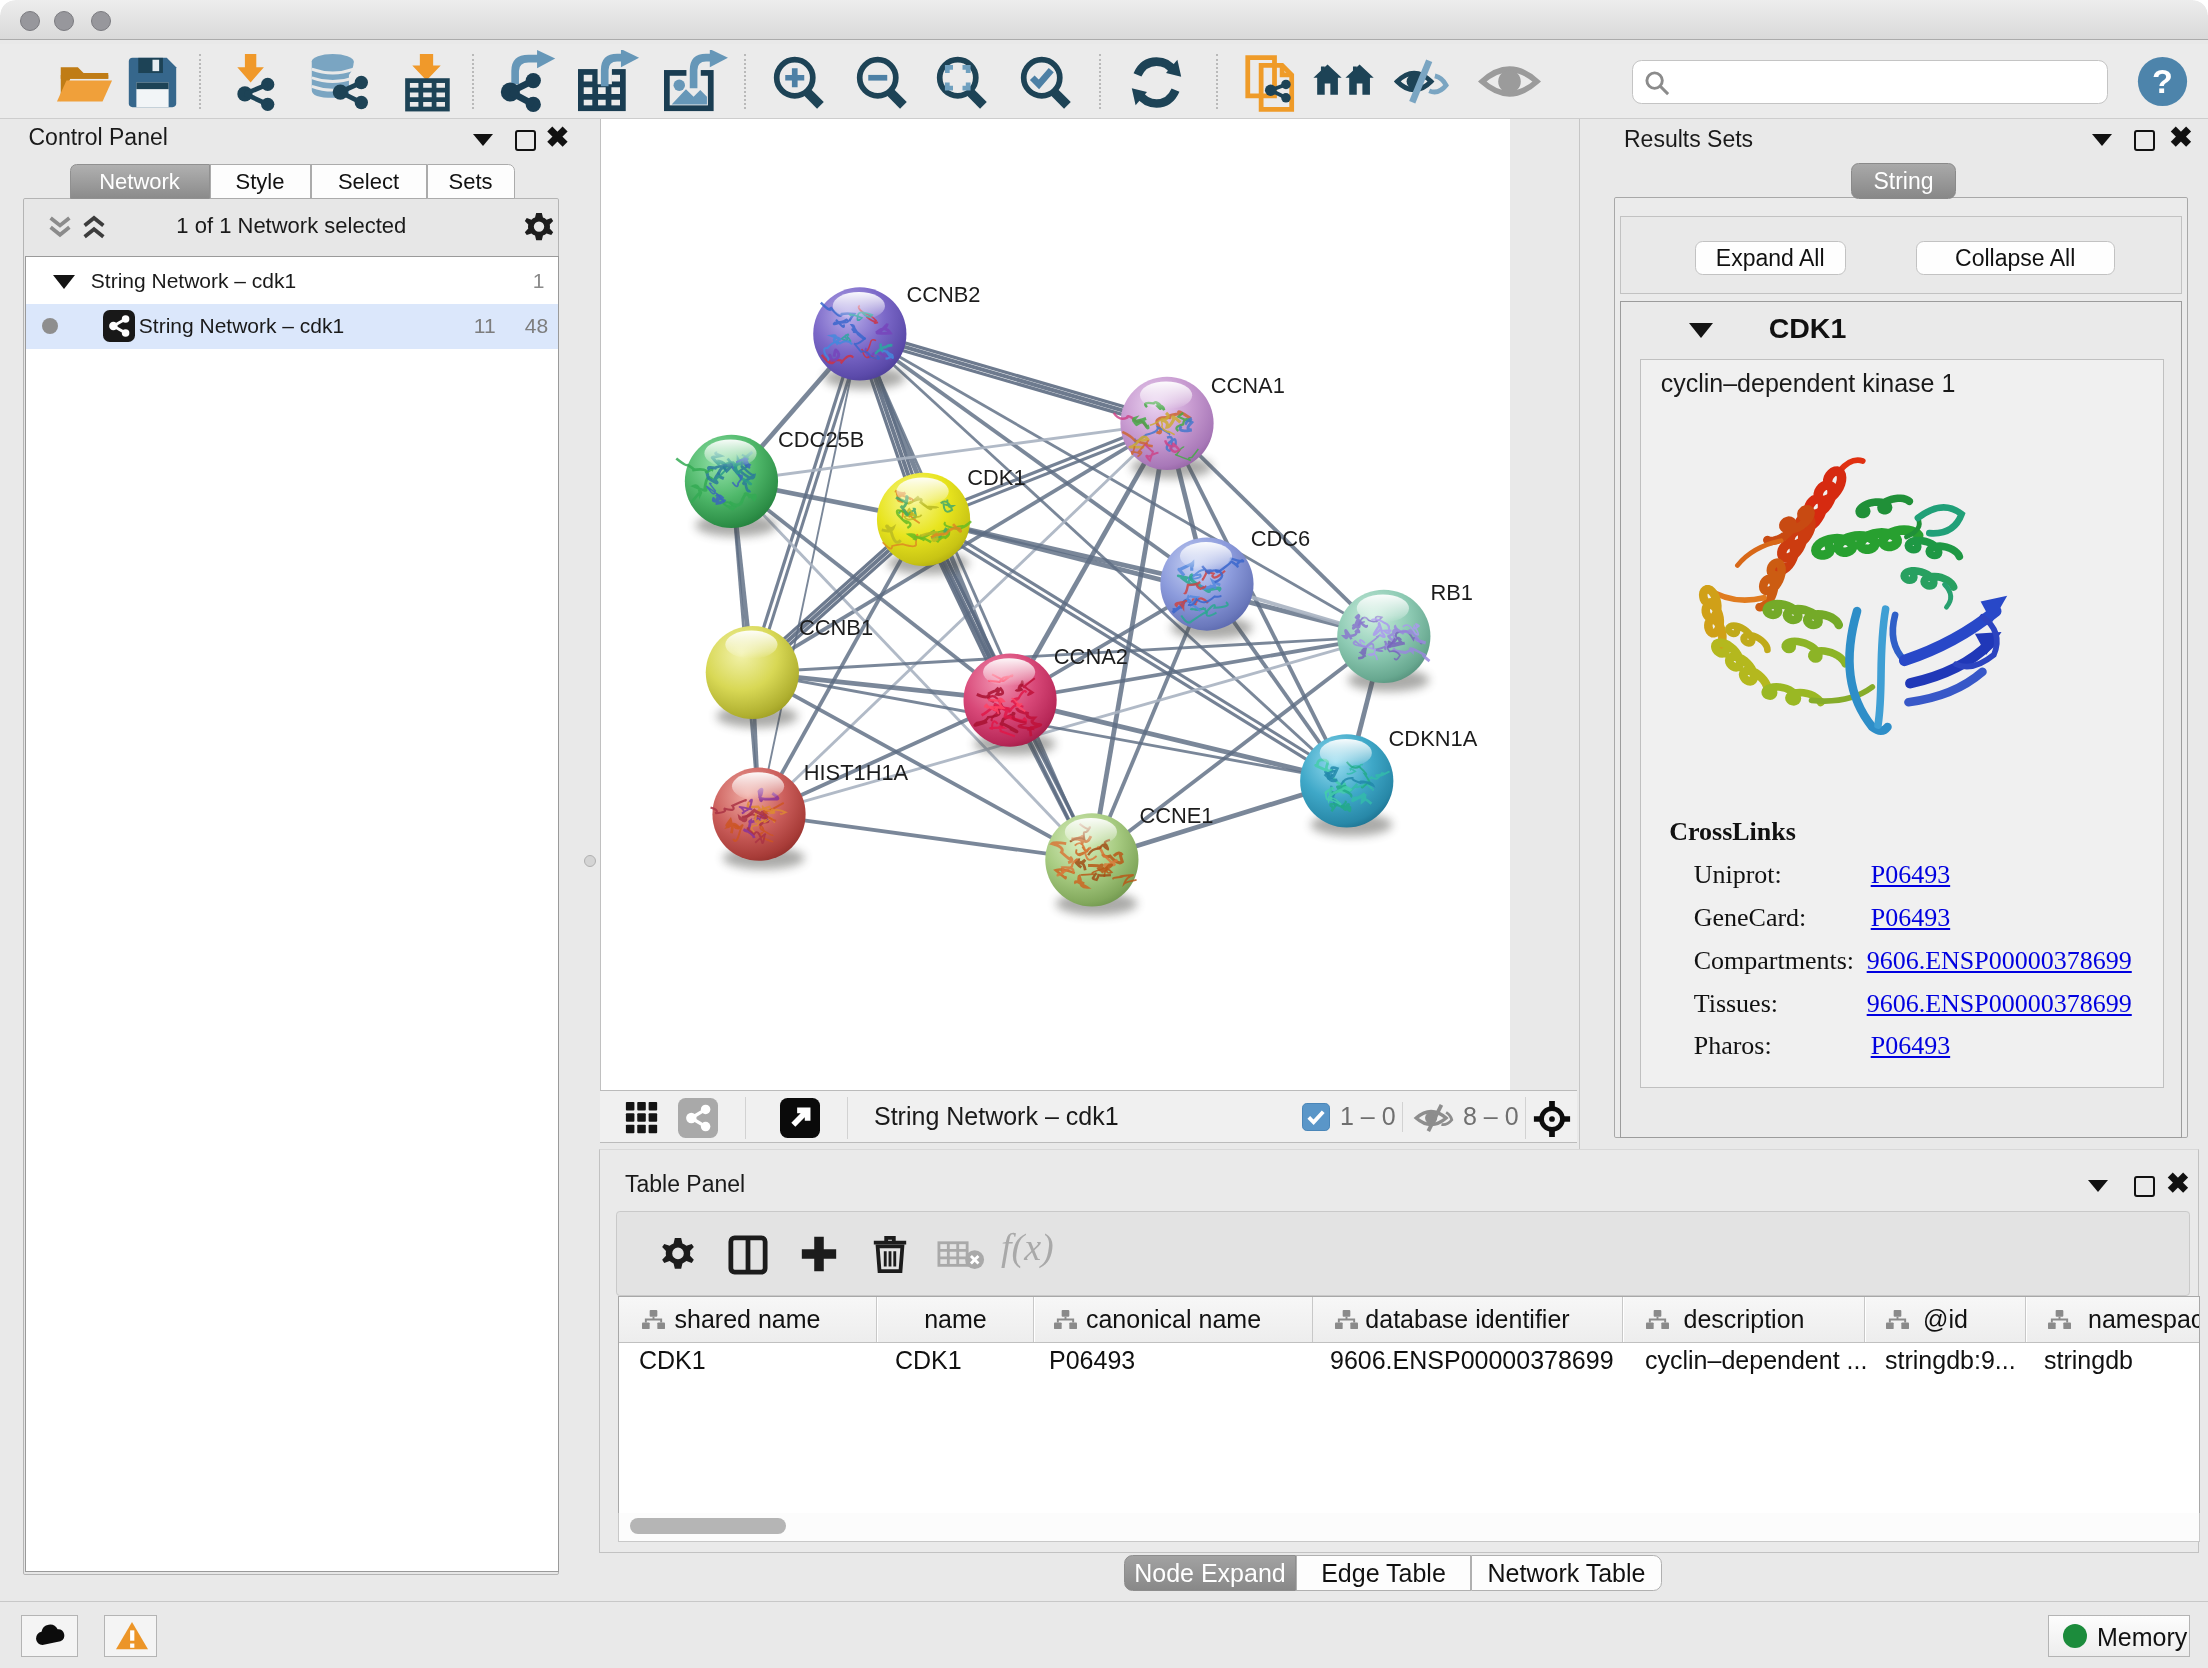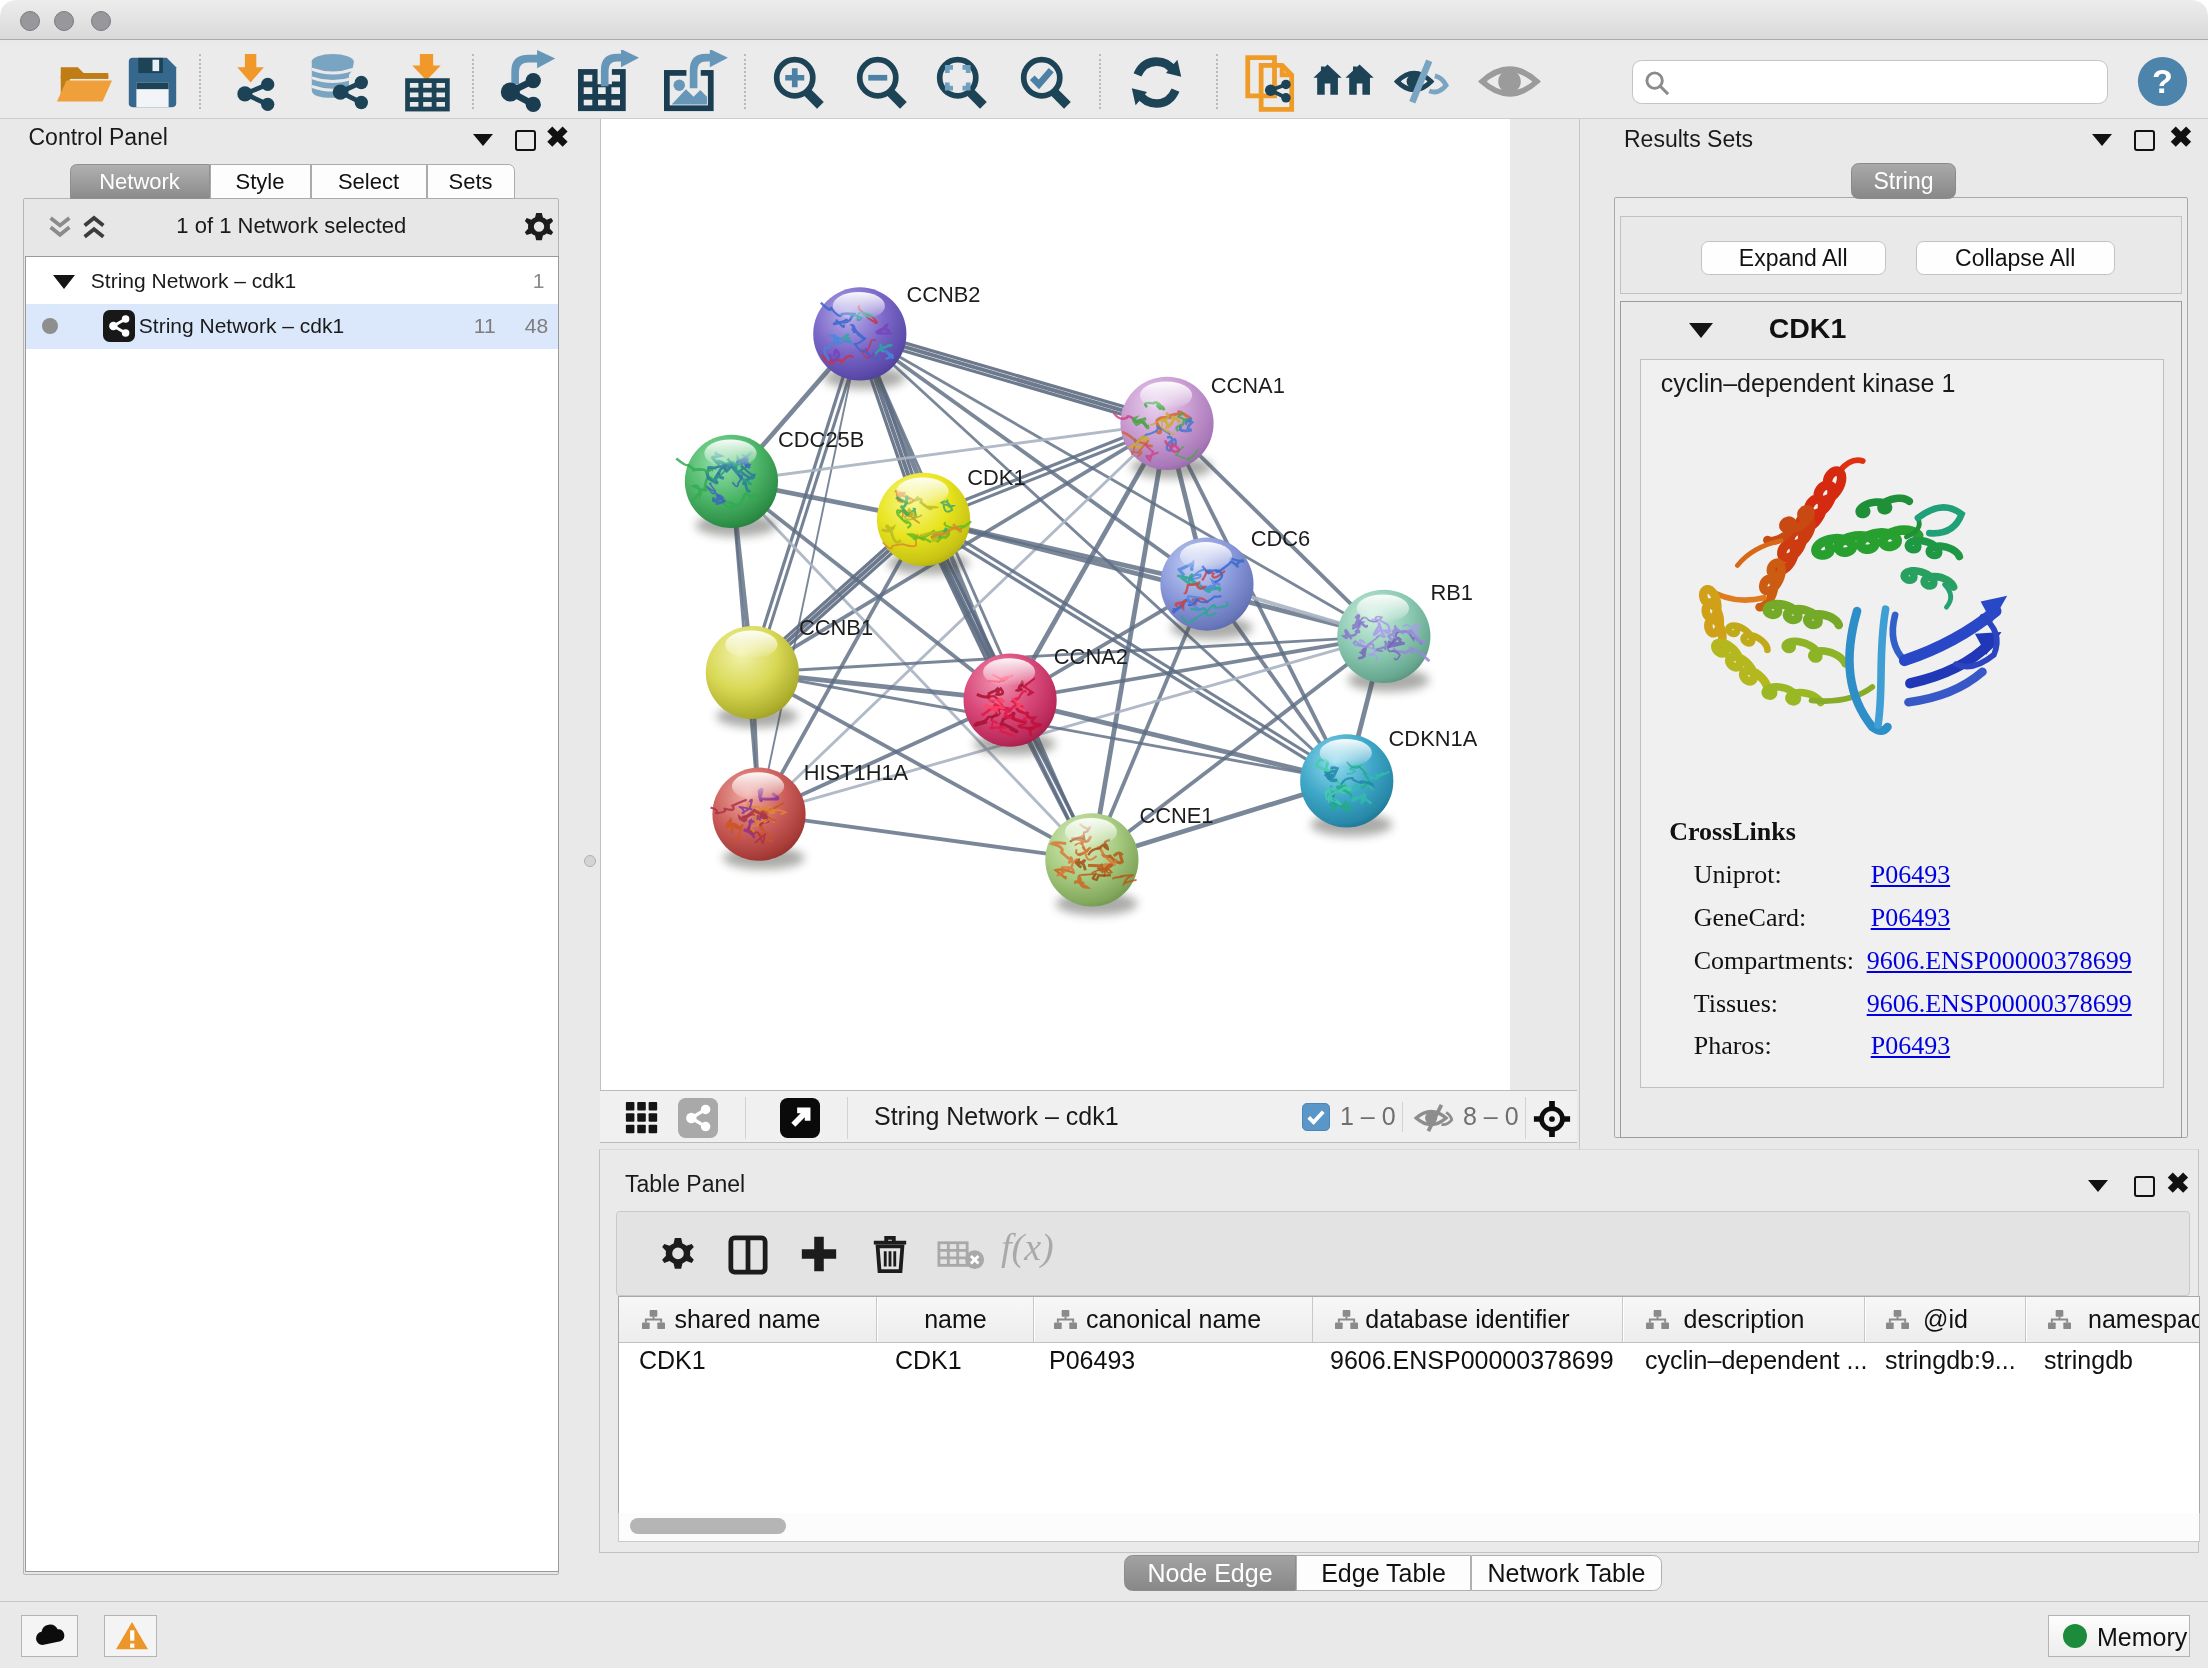--- a/index.html
+++ b/index.html
@@ -666,21 +666,21 @@
 
 <div id="rpanel" class="abs">
   <div class="ptitle" style="position:absolute;left:44px;top:6.7px">Results Sets</div>
   <div class="pbtn-tri" style="left:512px;top:15px"></div>
   <div class="pbtn-sq" style="left:554px;top:10.5px"></div>
   <div class="pbtn-x" style="left:589px;top:7.6px">✖</div>
   <div id="rbox"></div>
   <div id="stringtab">String</div>
   <div style="position:absolute;left:34px;top:78px;width:574px;height:941px">
     <div id="rbox1">
-      <div class="rbtn" style="left:80px;width:185px">Expand All</div>
+      <div class="rbtn" style="left:74px;width:151px">Expand All</div>
       <div class="rbtn" style="left:295px;width:199px">Collapse All</div>
     </div>
     <div id="rbox2">
       <div style="position:absolute;left:68px;top:21px;width:0;height:0;border-left:12.4px solid transparent;border-right:12.4px solid transparent;border-top:15px solid #141414"></div>
       <div style="position:absolute;left:148px;top:9.5px;font-size:28.5px;font-weight:bold;color:#111">CDK1</div>
       <div id="rcontent">
         <div style="position:absolute;left:20px;top:8.6px">cyclin–dependent kinase 1</div>
         <svg style="position:absolute;left:28.5px;top:95px" width="361" height="314" viewBox="0 0 380 330">
 <g fill="none" stroke-linecap="round">
 <path d="M180 16 Q192 2 204 6" stroke="#e03010" stroke-width="6"></path>
@@ -838,21 +838,21 @@
     <div class="td" style="left:430px;top:49px;white-space:nowrap">P06493</div>
     <div class="td" style="left:711px;top:49px;white-space:nowrap">9606.ENSP00000378699</div>
     <div class="td" style="left:1026px;top:49px;white-space:nowrap">cyclin–dependent ...</div>
     <div class="td" style="left:1266px;top:49px;white-space:nowrap">stringdb:9...</div>
     <div class="td" style="left:1425px;top:49px;white-space:nowrap">stringdb</div>
   </div>
   <div id="tscroll">
       <div style="position:absolute;left:10.5px;top:4.8px;width:156px;height:16px;border-radius:8.6px;background:#b5b5b5"></div>
     </div>
 </div>
-<div class="btab" style="left:1124px;width:172px;border-radius:8.6px 0 0 8.6px;background:linear-gradient(#a2a2a2,#888888);color:#fff;border-color:#8e8e8e">Node Edge</div>
+<div class="btab" style="left:1124px;width:172px;border-radius:8.6px 0 0 8.6px;background:linear-gradient(#a2a2a2,#888888);color:#fff;border-color:#8e8e8e">Node Expand</div>
 <div class="btab" style="left:1296px;width:175px">Edge Table</div>
 <div class="btab" style="left:1471px;width:191px;border-radius:0 8.6px 8.6px 0">Network Table</div>
 <div id="statusline" class="abs"></div>
 <div class="sbtn" style="left:21px;width:57px">
   <svg style="position:absolute;left:10.5px;top:5.7px" width="36" height="27" viewBox="0 0 38 28">
       <path fill="#0c0c0c" d="M10 24 a7 7 0 0 1 -1 -13.9 A9 9 0 0 1 26 7.5 a6.5 6.5 0 0 1 3 12.5 Z"></path>
     </svg>
 </div>
 <div class="sbtn" style="left:104px;width:53px">
   <svg style="position:absolute;left:8.6px;top:3.8px" width="36" height="32" viewBox="0 0 38 34">

